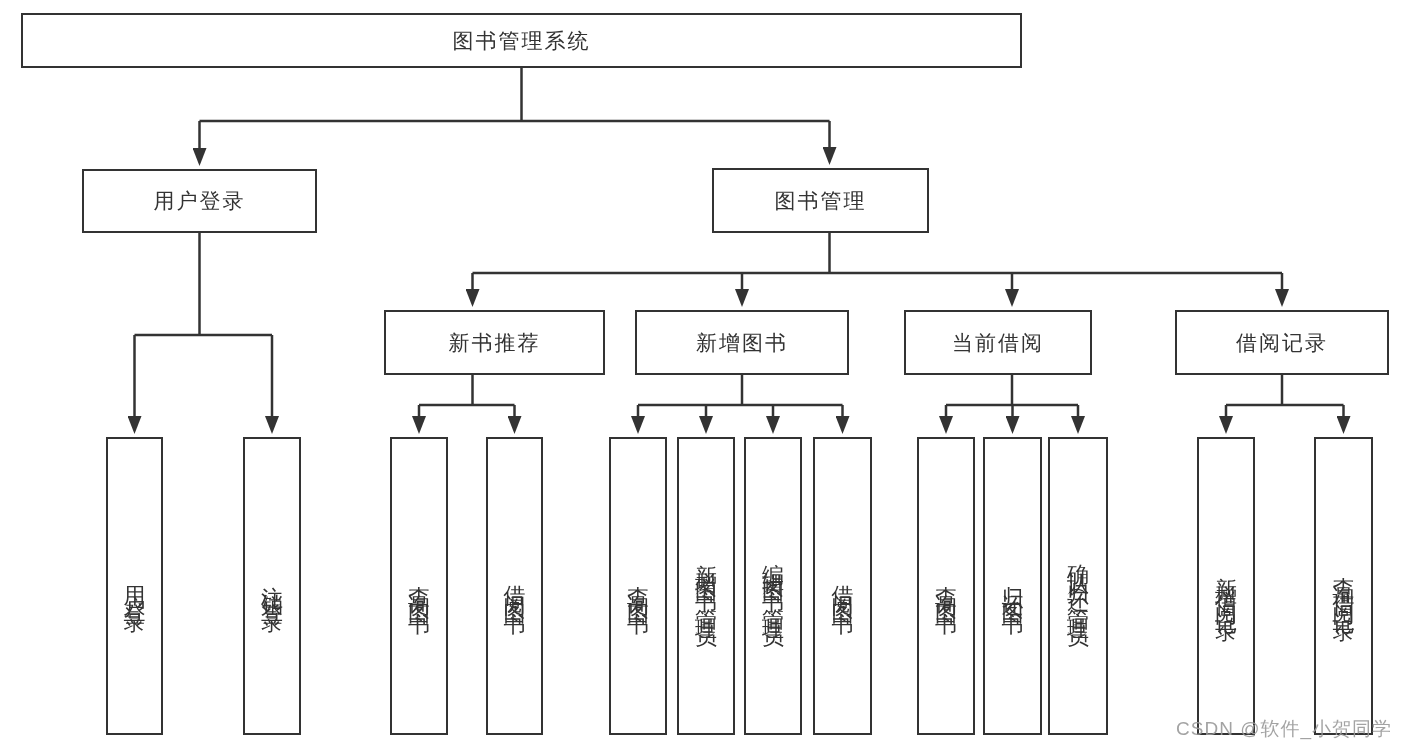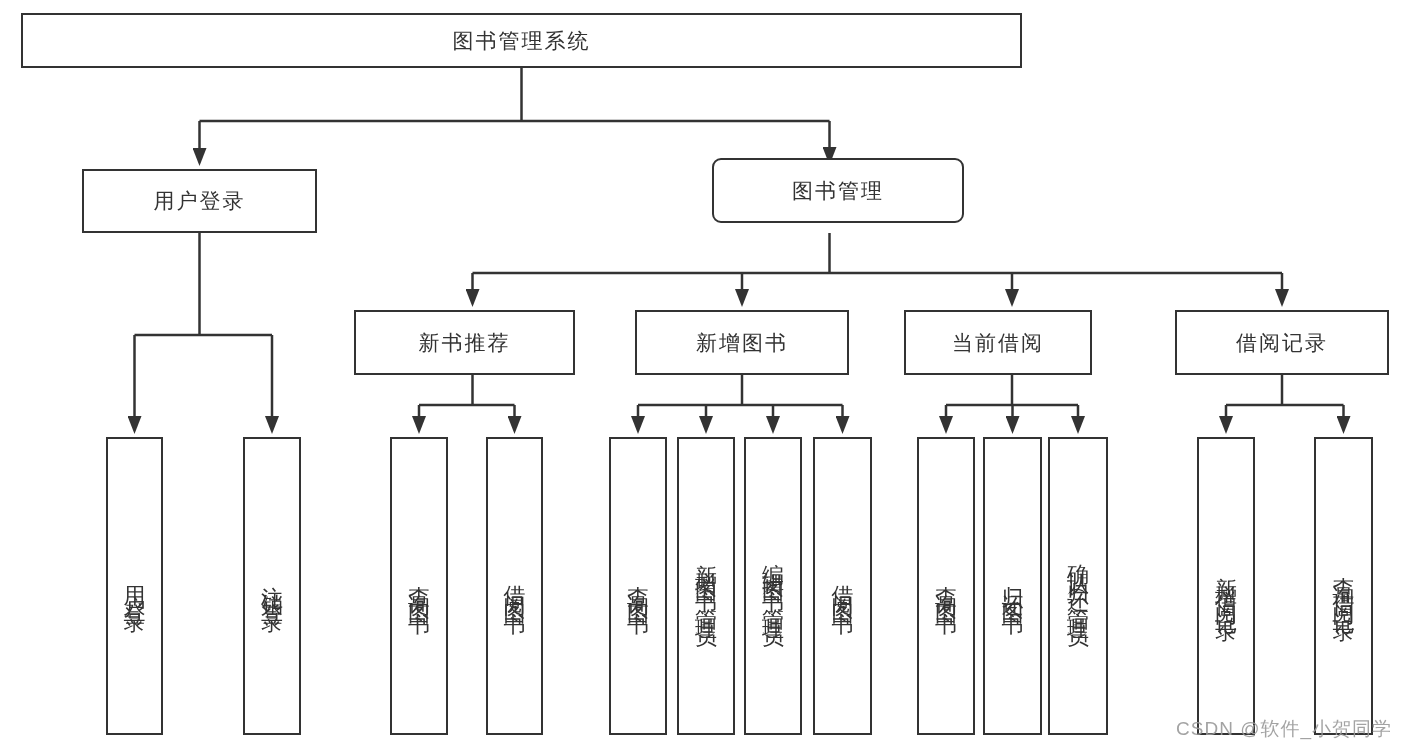--- a/index.html
+++ b/index.html
@@ -76,23 +76,23 @@
 
     <path d="M1282,375 V405"></path>
     <path d="M1226,405 H1343.5"></path>
     <path d="M1226,405 V417" marker-end="url(#arr)"></path>
     <path d="M1343.5,405 V417" marker-end="url(#arr)"></path>
   </svg>
 
   <div class="node" style="left:21px;top:13px;width:1001px;height:55px;">图书管理系统</div>
 
   <div class="node" style="left:82px;top:169px;width:235px;height:64px;">用户登录</div>
-  <div class="node" style="left:712px;top:158px;width:252px;height:65px;border-radius:9px;">图书管理</div>
+  <div class="node" style="left:712px;top:168px;width:217px;height:65px;">图书管理</div>
 
-  <div class="node" style="left:354px;top:310px;width:221px;height:65px;">新书推荐</div>
+  <div class="node" style="left:384px;top:310px;width:221px;height:65px;">新书推荐</div>
   <div class="node" style="left:635px;top:310px;width:214px;height:65px;">新增图书</div>
   <div class="node" style="left:904px;top:310px;width:188px;height:65px;">当前借阅</div>
   <div class="node" style="left:1175px;top:310px;width:214px;height:65px;">借阅记录</div>
 
   <div class="node vnode" style="left:106px;top:437px;width:57px;height:298px;">用户登录</div>
   <div class="node vnode" style="left:243px;top:437px;width:58px;height:298px;">注销登录</div>
 
   <div class="node vnode" style="left:390px;top:437px;width:58px;height:298px;">查询图书</div>
   <div class="node vnode" style="left:486px;top:437px;width:57px;height:298px;">借阅图书</div>
 

